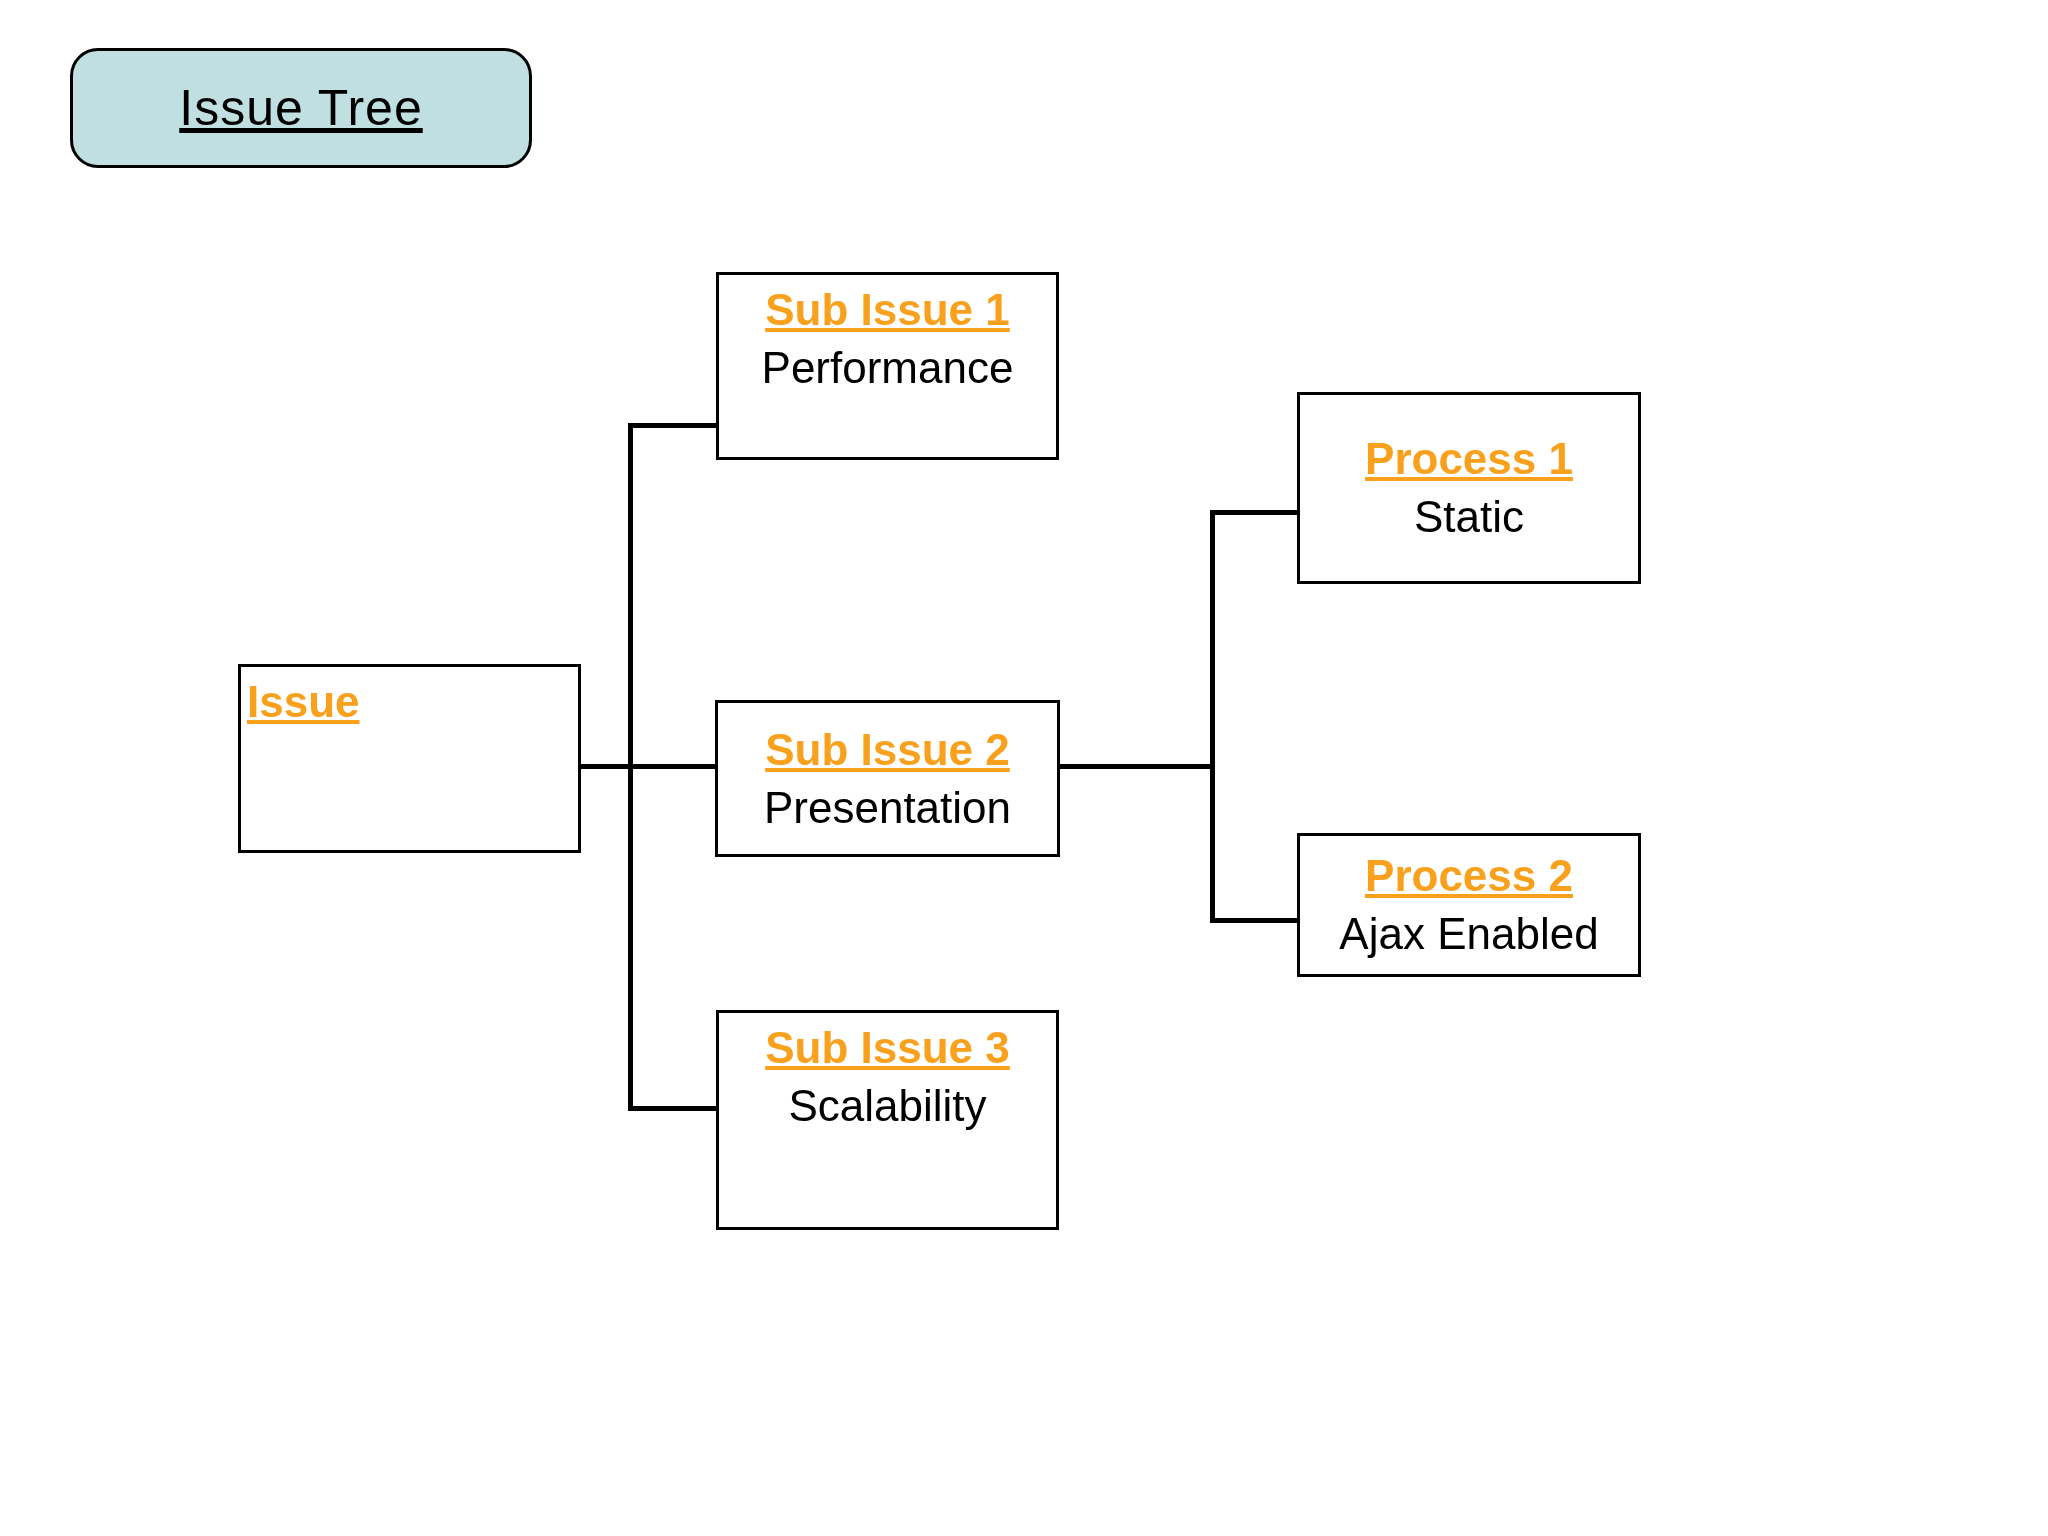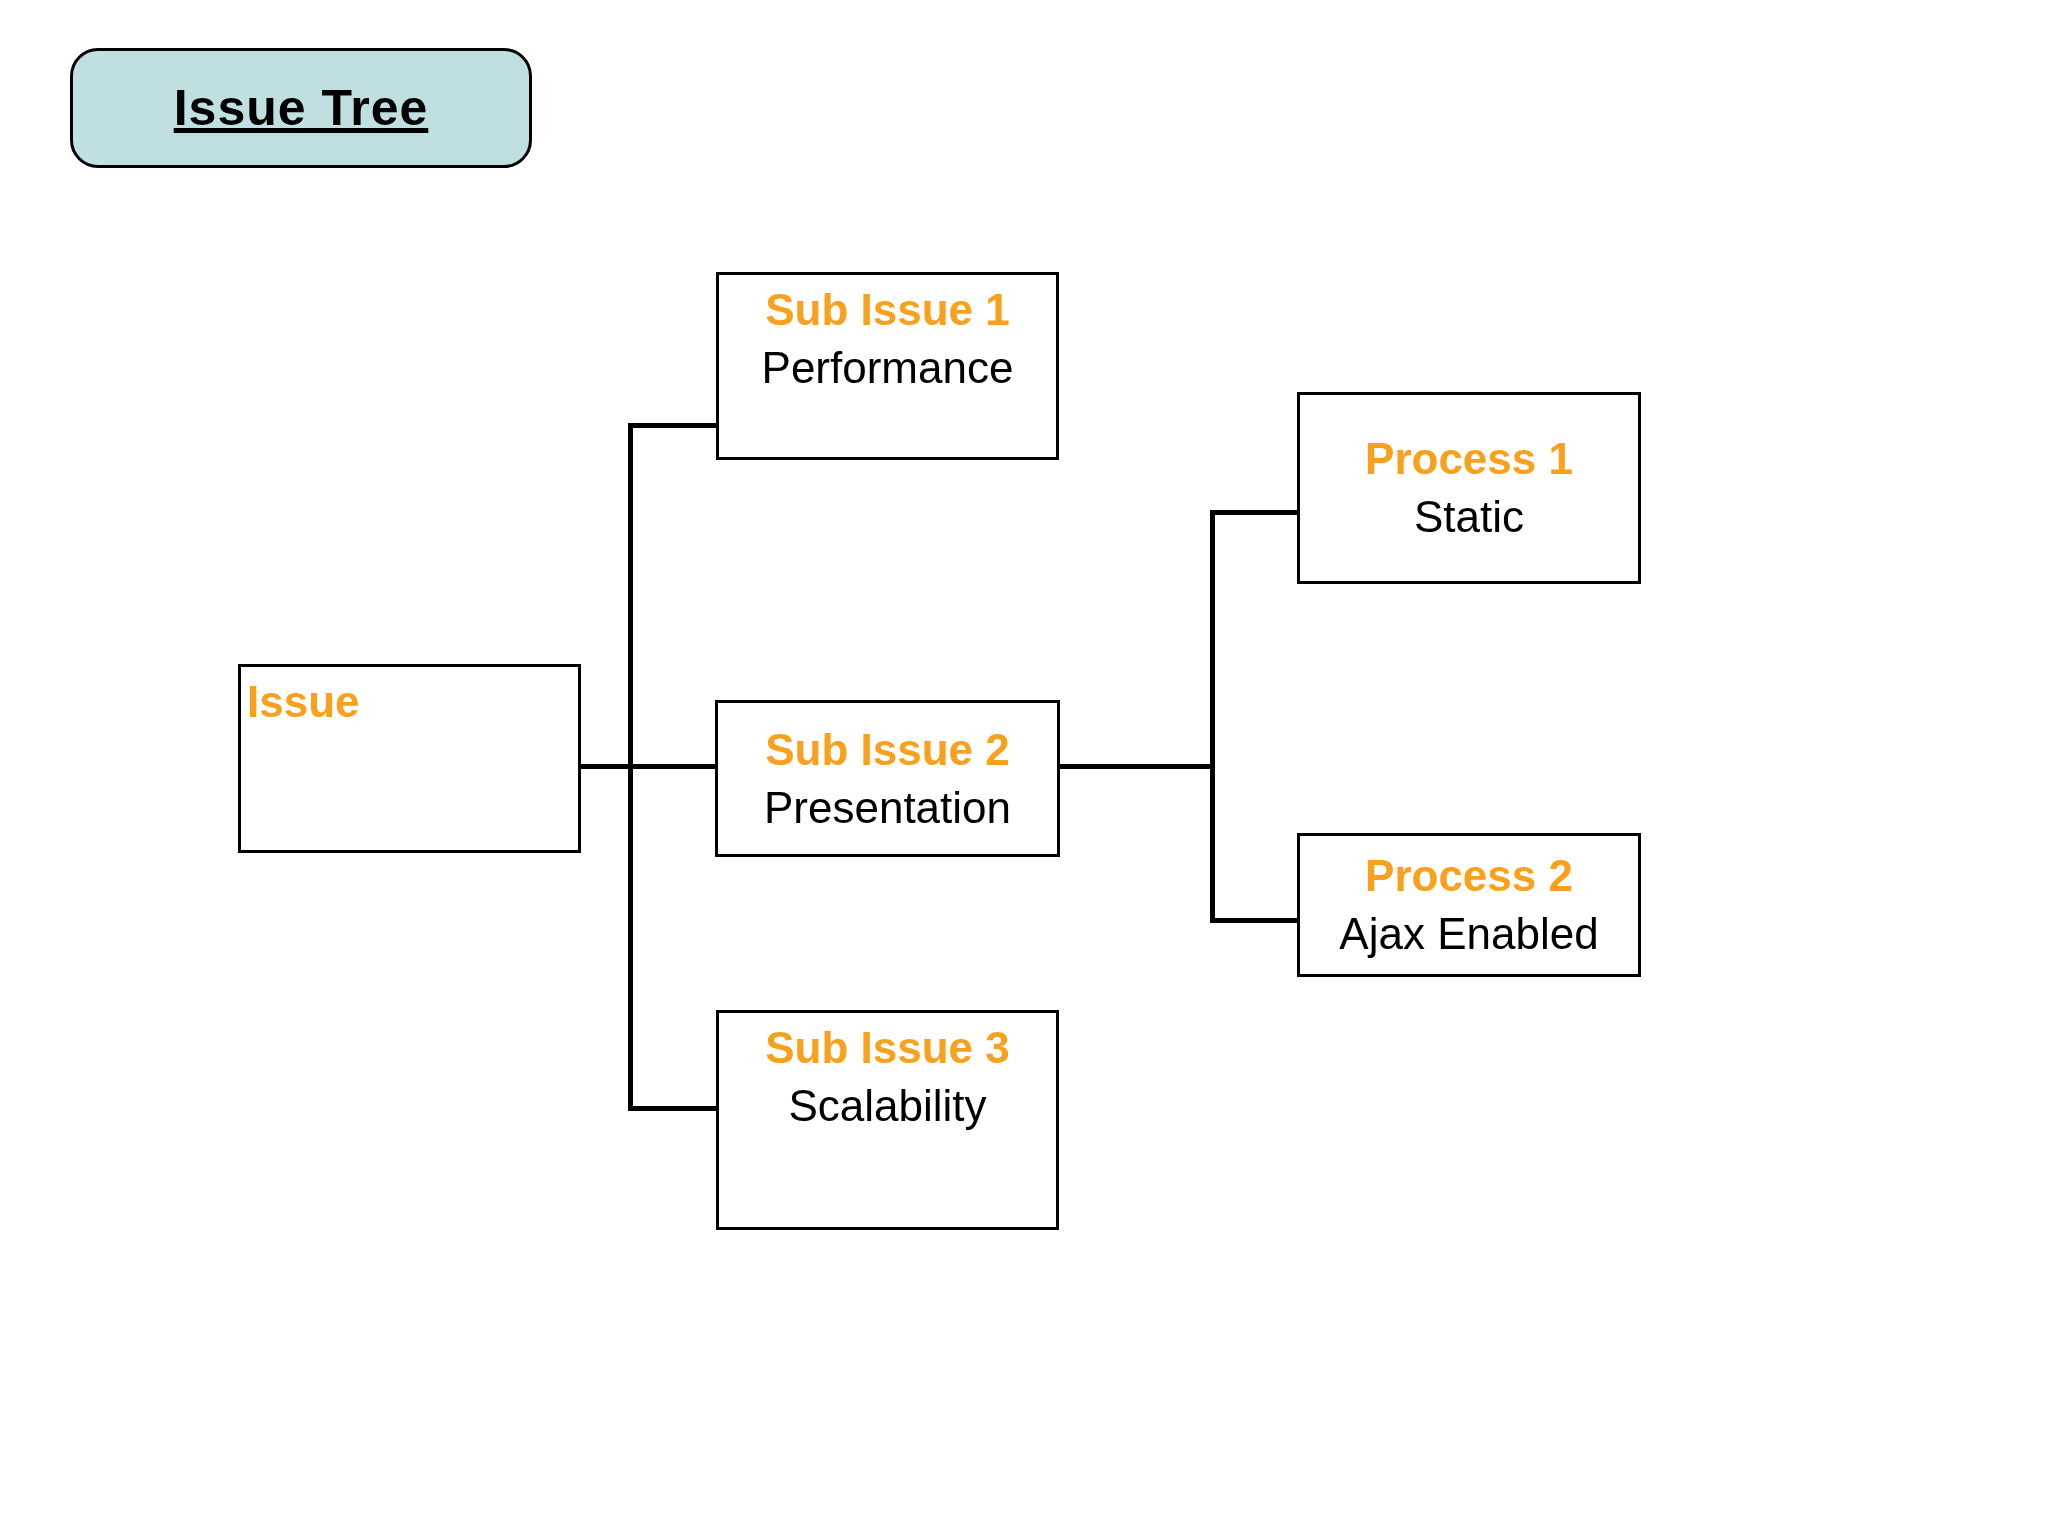--- a/index.html
+++ b/index.html
@@ -27,41 +27,42 @@
     background: var(--title-fill, #bfdfe1);
     border: 3px solid var(--border, #000);
     border-radius: 28px;
     box-sizing: border-box;
     display: flex;
     align-items: center;
     justify-content: center;
   }
   .title-box .t {
     font-size: 50px;
-    font-weight: bold;
+    font-weight: normal;
     text-decoration: underline;
     color: var(--body-text, #000);
     letter-spacing: 1px;
   }
   .node {
     position: absolute;
     background: #ffffff;
     border: 3px solid var(--border, #000);
     box-sizing: border-box;
     display: flex;
     flex-direction: column;
     align-items: center;
     text-align: center;
   }
   .node .heading {
     font-weight: bold;
     color: var(--heading-text, #f9a01c);
     font-size: 44px;
     line-height: 58px;
     white-space: pre;
+    text-decoration: underline;
   }
   .node .body {
     color: var(--body-text, #000);
     font-size: 44px;
     line-height: 58px;
     white-space: pre-wrap;
   }
   .v-top    { justify-content: flex-start; padding-top: 6px; }
   .v-center { justify-content: center; }
   .left-align {

